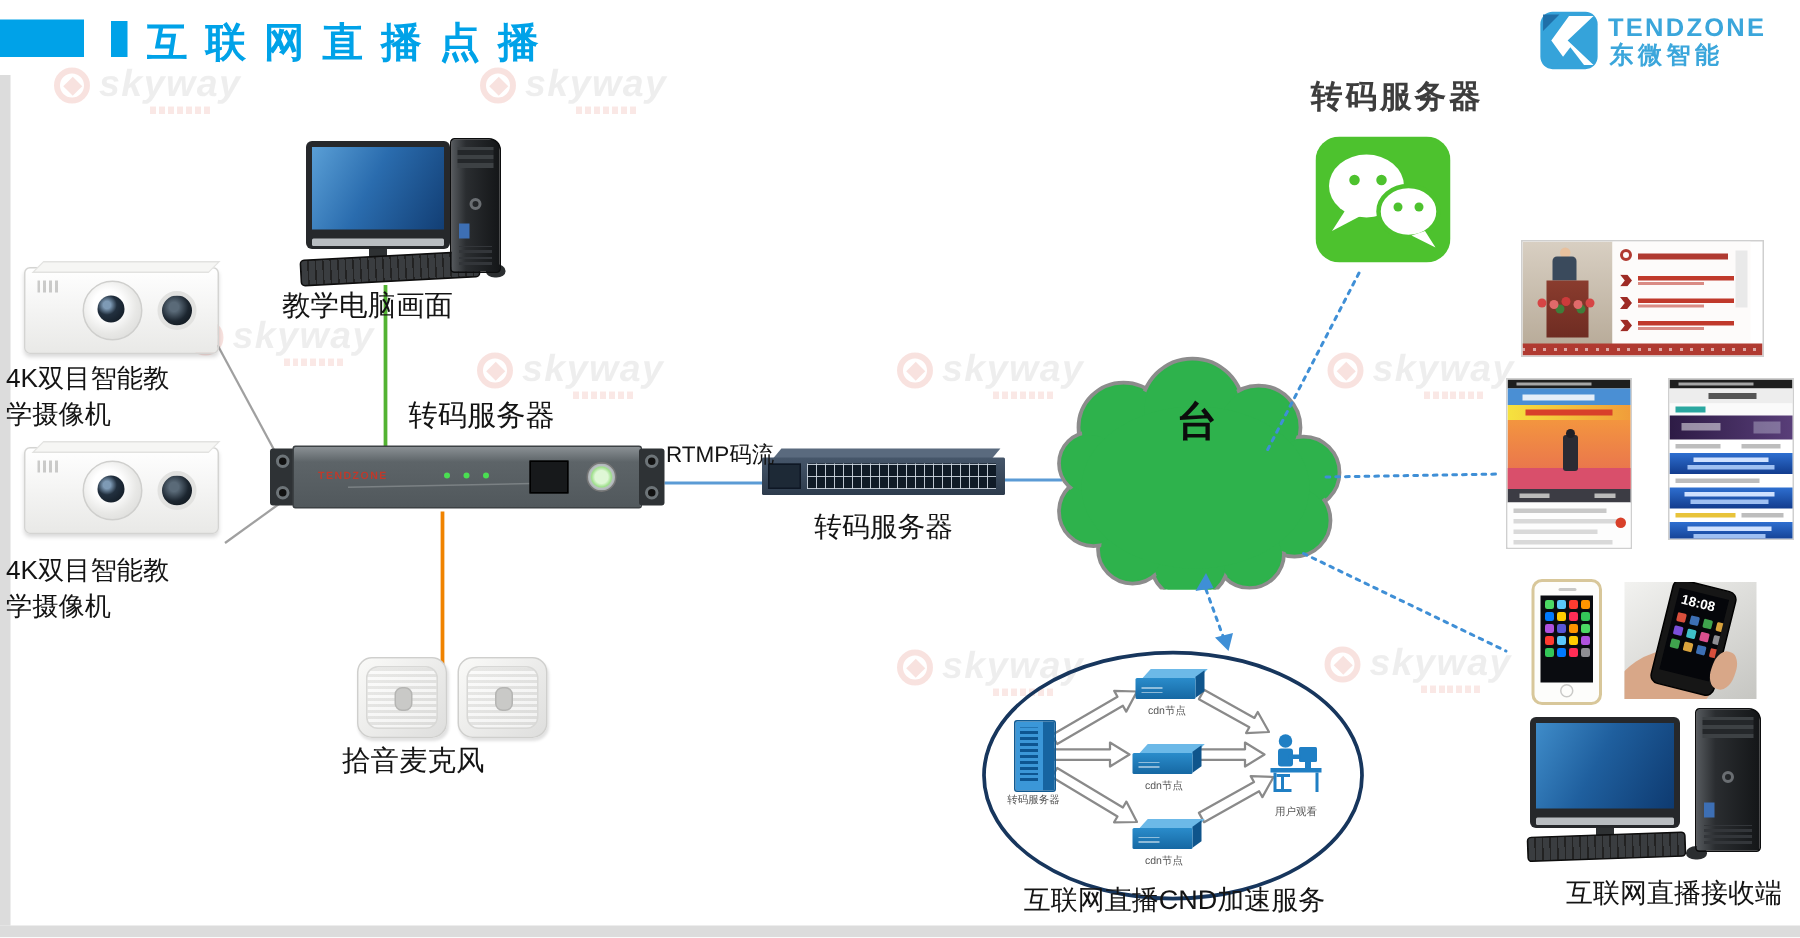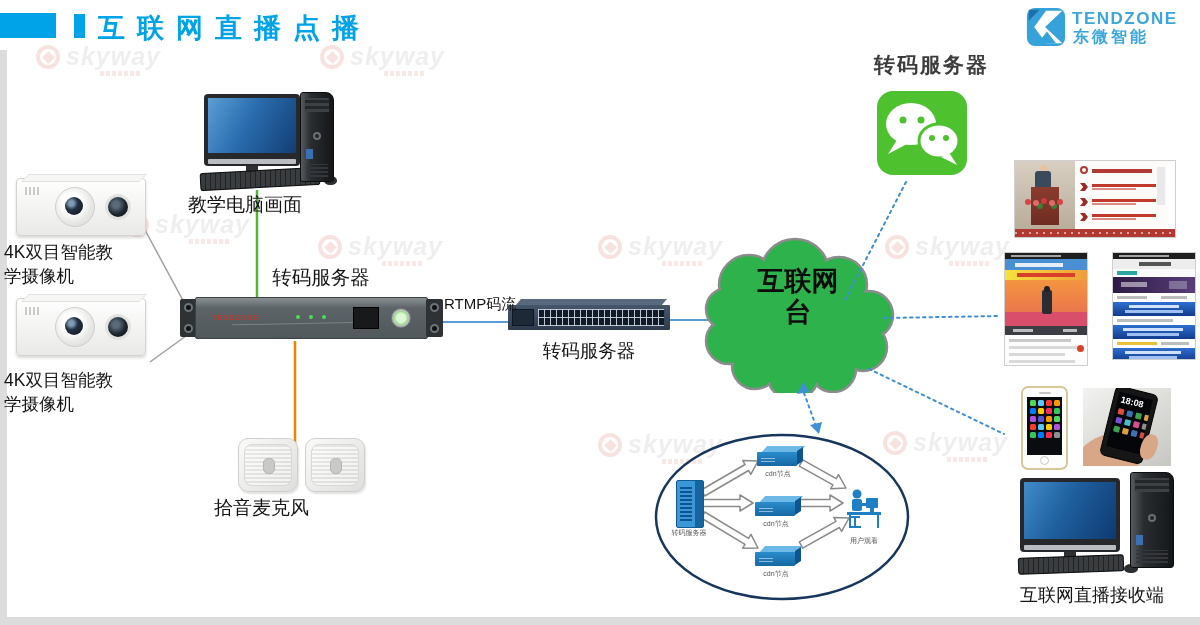--- a/index.html
+++ b/index.html
@@ -270,21 +270,21 @@
       <div class="t-pwr"></div>
     </div>
     <div class="t-ear r">
         <span class="screw s1"></span>
         <span class="screw s2"></span>
       </div>
   </div>
 
   <div class="mic" style="left:238px;top:438px"></div>
   <div class="mic" style="left:305px;top:438px"></div>
-  <div class="lbl" style="left:214px;top:497px;font-size:19px">拾音麦克风</div>
+  <div class="lbl" style="left:228px;top:497px;font-size:19px">拾音麦克风</div>
 
   <div class="lbl" style="left:444px;top:293px;font-size:15px">RTMP码流</div>
   <div class="abs switch">
     <div class="sw-top"></div>
     <div class="sw-body">
       <div class="sw-panel"></div>
       <div class="sw-ports"></div>
     </div>
   </div>
   <div class="lbl" style="left:504px;top:340px;width:170px;text-align:center;font-size:18.5px">转码服务器</div>
@@ -310,21 +310,20 @@
         <circle cx="166" cy="114" r="22"></circle>
         <circle cx="136" cy="136" r="21"></circle>
       <circle cx="96" cy="141" r="24"></circle>
         <circle cx="58" cy="133" r="21"></circle>
         <circle cx="32" cy="108" r="21"></circle>
         <circle cx="30" cy="76" r="19"></circle>
       <ellipse cx="100" cy="92" rx="76" ry="54"></ellipse>
     </g>
   </svg>
   <div class="abs cloud-label">
-    <span>互联网</span>
     <span>台</span>
   </div>
 
   <div class="lbl wechat-label">转码服务器</div>
   <svg class="abs wechat-svg" viewBox="0 0 90 84">
     <rect x="0" y="0" width="90" height="84" rx="16" fill="#4DC22E"></rect>
     <ellipse cx="34" cy="33" rx="25" ry="21" fill="#fff"></ellipse>
     <path d="M20 49 L11 63 L30 53 Z" fill="#fff"></path>
     <circle cx="26" cy="29" r="3.5" fill="#4DC22E"></circle>
       <circle cx="44" cy="29" r="3.5" fill="#4DC22E"></circle>
@@ -461,20 +460,21 @@
         <rect x="13" y="17" width="8" height="3"></rect>
       <rect x="1" y="26" width="34" height="3"></rect>
         <rect x="3" y="29" width="2" height="13"></rect>
         <rect x="31" y="29" width="2" height="13"></rect>
       <rect x="5" y="30" width="9" height="2"></rect>
         <rect x="8" y="32" width="2" height="8"></rect>
         <rect x="4" y="40" width="11" height="2"></rect>
     </g>
   </svg>
   <div class="tiny-lbl" style="left:840px;top:536px;width:48px">用户观看</div>
+  <div class="lbl" style="left:658px;top:589px;width:250px;text-align:center;font-size:18px">互联网直播CND加速服务</div>
 
   <div class="abs iphone">
     <div class="ip-speaker"></div>
     <div class="ip-scr">
       <div class="ip-grid">
           <i></i>
           <i></i>
           <i></i>
           <i></i>
           <i></i>
@@ -516,21 +516,21 @@
     <div class="base" style="left:36px;top:87px;width:38px;height:4px"></div>
     <div class="kb" style="left:2px;top:86px;width:104px;height:15px;transform:rotate(-2deg)"></div>
     <div class="mouse" style="left:108px;top:94px;width:14px;height:9px"></div>
     <div class="tower" style="left:114px;top:2px;width:42px;height:94px">
       <div class="tw-drive"></div>
         <div class="tw-pwr"></div>
       <div class="tw-tag"></div>
         <div class="tw-vents"></div>
     </div>
   </div>
-  <div class="lbl" style="left:996px;top:584px;width:192px;text-align:center;font-size:18px">互联网直播接收端</div>
+  <div class="lbl" style="left:996px;top:584px;width:192px;text-align:right;font-size:18px">互联网直播接收端</div>
 
   <svg class="abs lines-top" viewBox="0 0 1200 625">
     <g stroke="#3F8FD6" stroke-width="2" stroke-dasharray="2.5 4" stroke-linecap="round" fill="none">
       <line x1="906" y1="182" x2="845" y2="300"></line>
       <line x1="884" y1="318" x2="1000" y2="316"></line>
       <line x1="869" y1="369" x2="1004" y2="434"></line>
       <line x1="804" y1="393" x2="816" y2="426"></line>
     </g>
     <polygon points="804,382 797,394 809,392" fill="#3F8FD6"></polygon>
     <polygon points="819,434 810,425 822,422" fill="#3F8FD6"></polygon>

